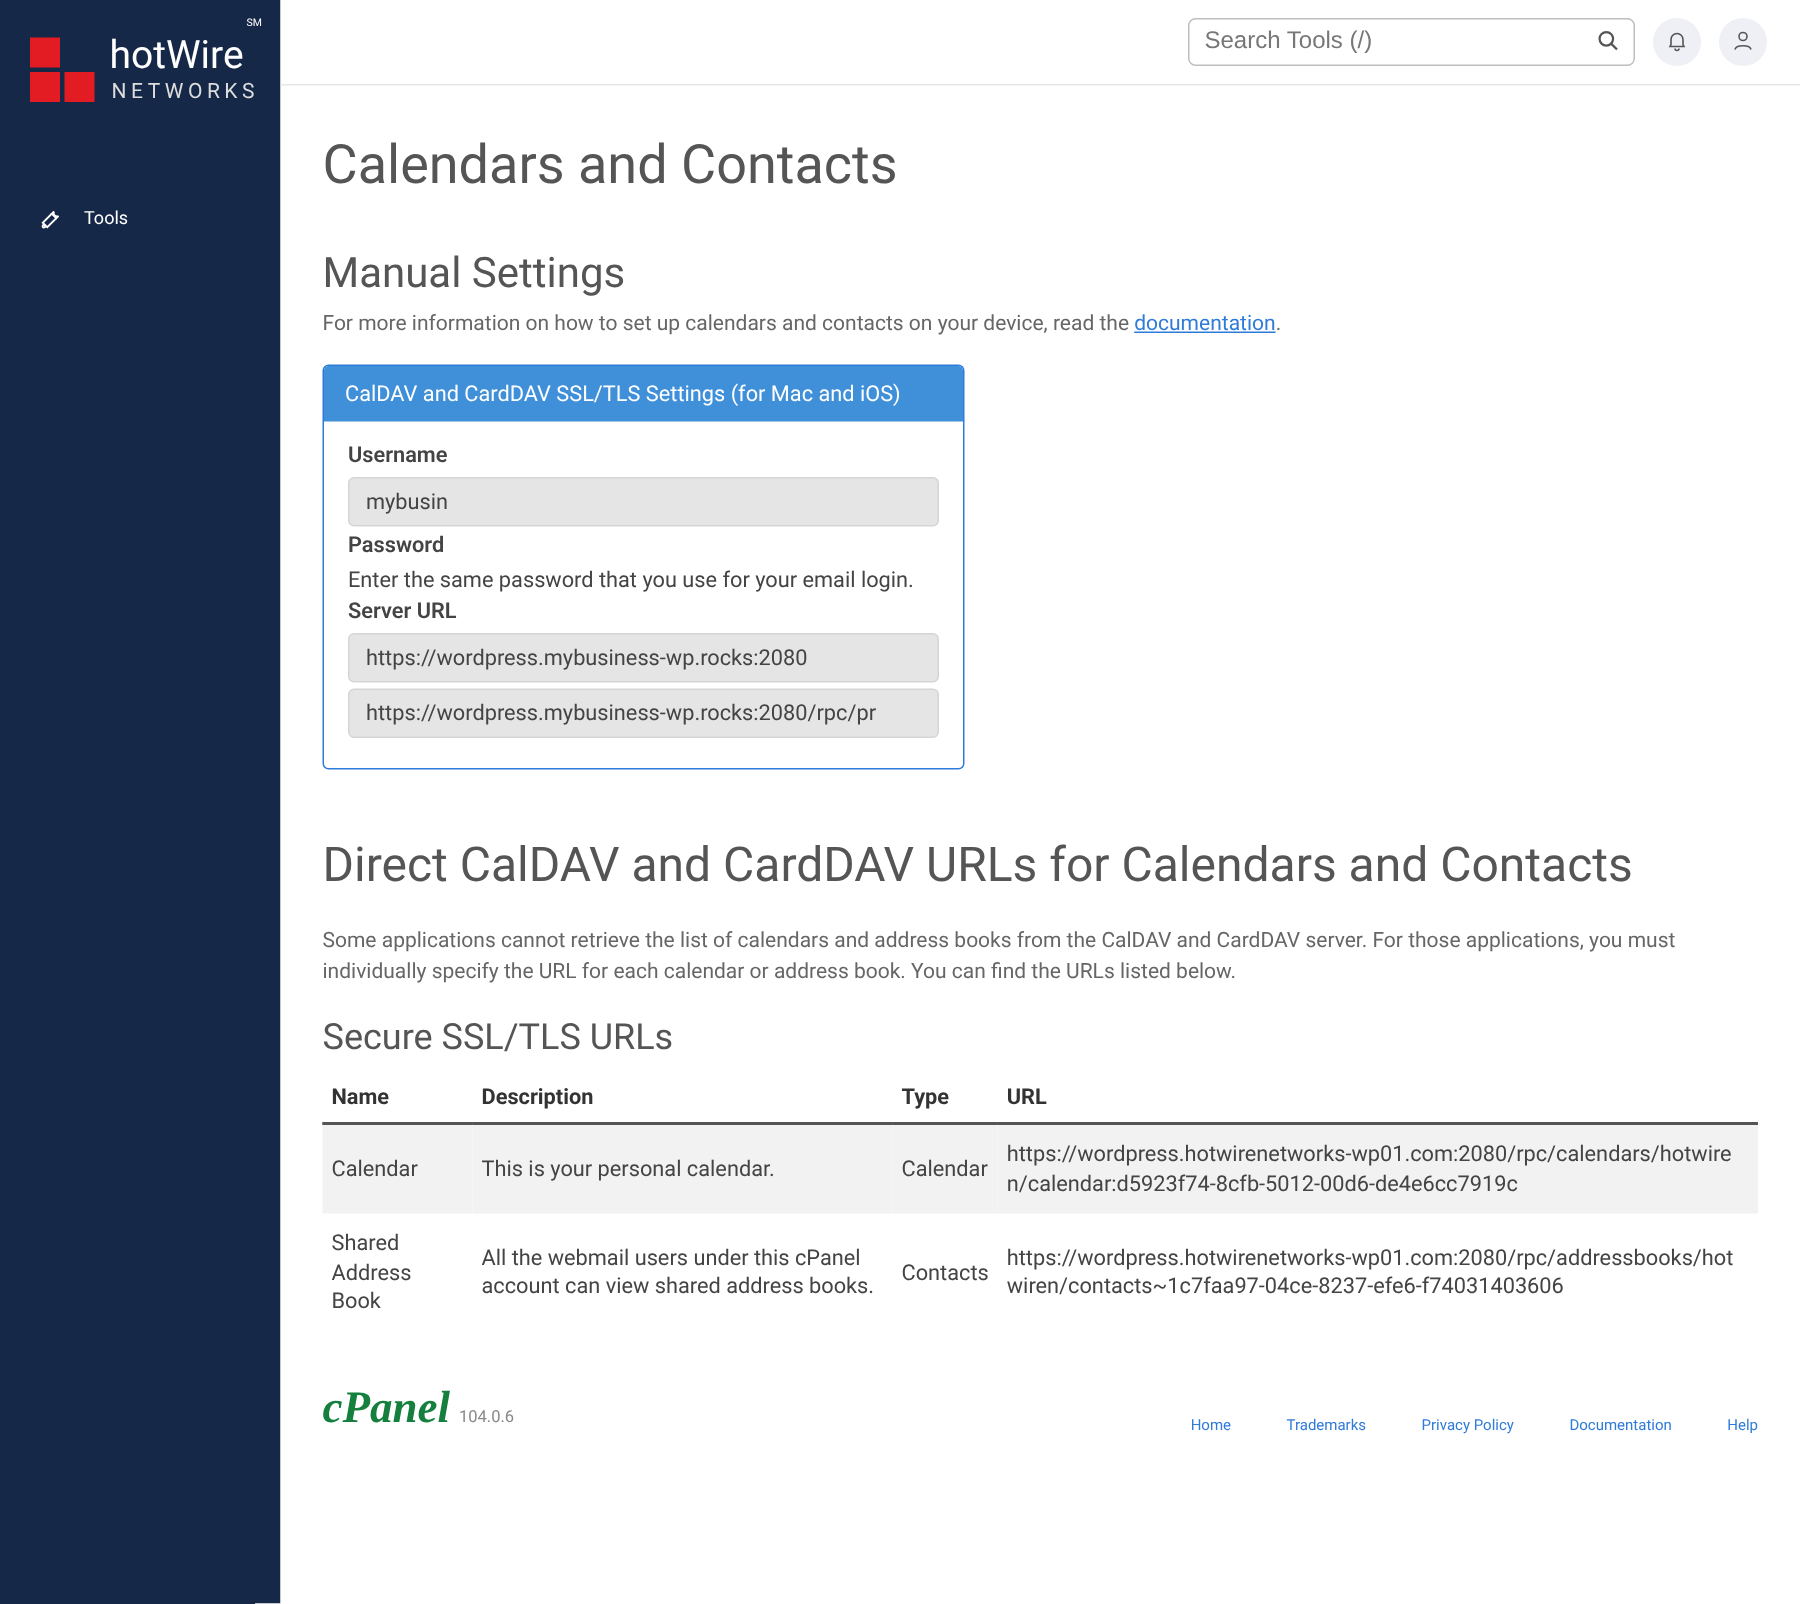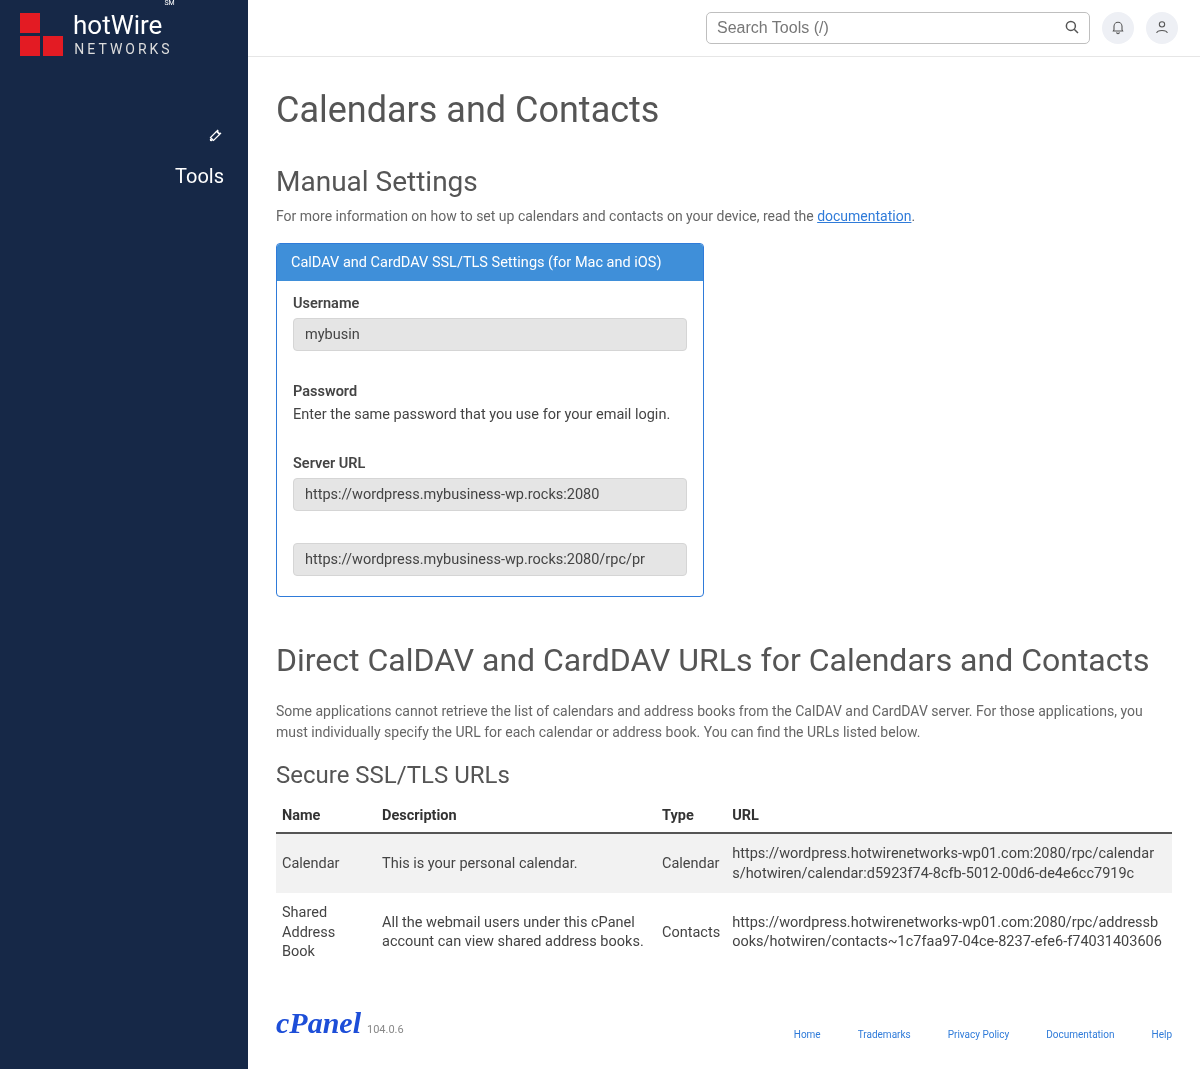--- a/index.html
+++ b/index.html
@@ -6,25 +6,25 @@
   body {
     font-family: -apple-system, BlinkMacSystemFont, "Segoe UI", Roboto, "Helvetica Neue", Arial, sans-serif;
     color: #444;
     background: #fff;
     width: 1200px;
     height: 1069px;
     overflow: hidden;
   }
   .layout { display: flex; width: 100%; height: 100%; }
   .sidebar {
-    width: 248px;
+    width: 187px;
     background: #162847;
     color: #fff;
     flex-shrink: 0;
-    padding-top: 8px;
+    padding-top: 20px;
   }
   .logo {
     display: flex;
     align-items: center;
     padding: 4px 20px 24px 20px;
     gap: 10px;
   }
   .logo-squares {
     display: grid;
     grid-template-columns: 20px 20px;
@@ -32,43 +32,42 @@
     gap: 3px;
   }
   .logo-squares .sq { background: #e31b23; }
   .logo-squares .sq.empty { background: transparent; }
   .logo-text { display: flex; flex-direction: column; line-height: 1; }
   .logo-text .line1 { font-size: 26px; font-weight: 400; letter-spacing: 0px; }
   .logo-text .line2 { font-size: 14px; letter-spacing: 3px; text-align: right; color:#ddd; margin-top:4px;}
   .logo-sm { font-size:7px; vertical-align: top; position:relative; top:-12px; left:2px;}
   .nav-item {
     display: flex;
-    align-items: flex-end;
+    align-items: flex-start;
     gap: 14px;
     padding: 10px 24px;
     margin-top: 36px;
     color: #fff;
-    font-size: 20px;
+    font-size: 12px;
     cursor: pointer;
-    flex-direction: column;
   }
   .nav-item svg { width:18px; height:18px; stroke:#fff; fill:none; stroke-width:1.6;}
   .main { flex: 1; display:flex; flex-direction:column; background:#fff; }
   .topbar {
     height: 57px;
     border-bottom: 1px solid #e6e6e6;
     display:flex;
     justify-content: flex-end;
     align-items:center;
     padding: 0 22px;
     gap:12px;
   }
   .search-wrap {
     position: relative;
-    width: 384px;
+    width: 298px;
   }
   .search-wrap input {
     width: 100%;
     height: 32px;
     border: 1px solid #bfbfbf;
     border-radius: 5px;
     padding: 4px 36px 4px 10px;
     font-size: 16px;
     color:#333;
   }
@@ -99,21 +98,21 @@
     background:#fff;
     margin-bottom:10px;
   }
   .panel-head {
     background:#3f8fd9;
     color:#fff;
     font-size:14.5px;
     padding:10px 14px;
   }
   .panel-body { padding: 14px 16px 20px 16px;}
-  .field { margin-bottom:32px; }
+  .field { margin-bottom:4px; }
   .field-label { font-size:14.5px; font-weight:600; color:#444; margin-bottom:6px; display:flex; align-items:center; gap:6px;}
   .field-hint { font-size:14.5px; color:#444; }
   .field-box {
     background:#e5e5e5; border:1px solid #d5d5d5; border-radius:4px;
     padding: 7px 11px; font-size:14.5px; color:#444;
     white-space:nowrap; overflow:hidden; text-overflow:ellipsis;
     margin-top:2px;
   }
   .info-icon {
     width:14px; height:14px; border-radius:50%; background:#2f7bd9; color:#fff;
@@ -125,21 +124,21 @@
   table.url-table tbody tr:nth-child(odd) { background:#f2f2f2; }
   table.url-table td.url { word-break:break-all; }
   .footer {
     border-top:1px solid transparent;
     padding: 30px 0 10px 0;
     display:flex;
     justify-content:space-between;
     align-items:flex-end;
   }
   .footer-left { display:flex; align-items:baseline; gap:6px;}
-  .cpanel-logo { font-family: Georgia, serif; font-style:italic; font-weight:700; font-size:30px; color:#1d4ed8; }
+  .cpanel-logo { font-family: Georgia, serif; font-style:italic; font-weight:700; font-size:30px; color:#15803d; }
   .cpanel-ver { font-size:11px; color:#888; }
   .footer-links { display:flex; gap:37px; font-size:10px;margin-top:26px;}
   .footer-links a { color:#2f7bd9; text-decoration:none; cursor:pointer;}
 </style>
 </head>
 <body>
 
 <div class="layout">
   <aside class="sidebar">
     <div class="logo">

